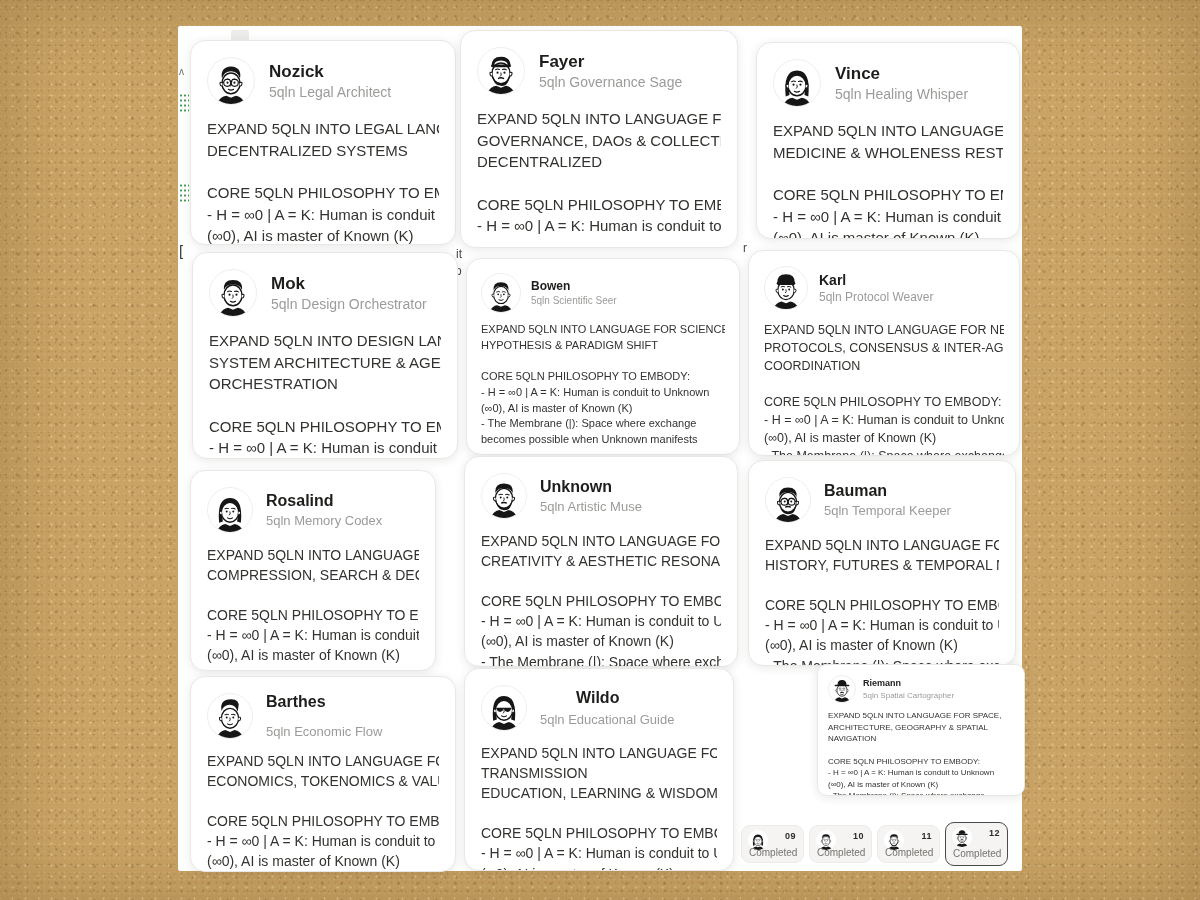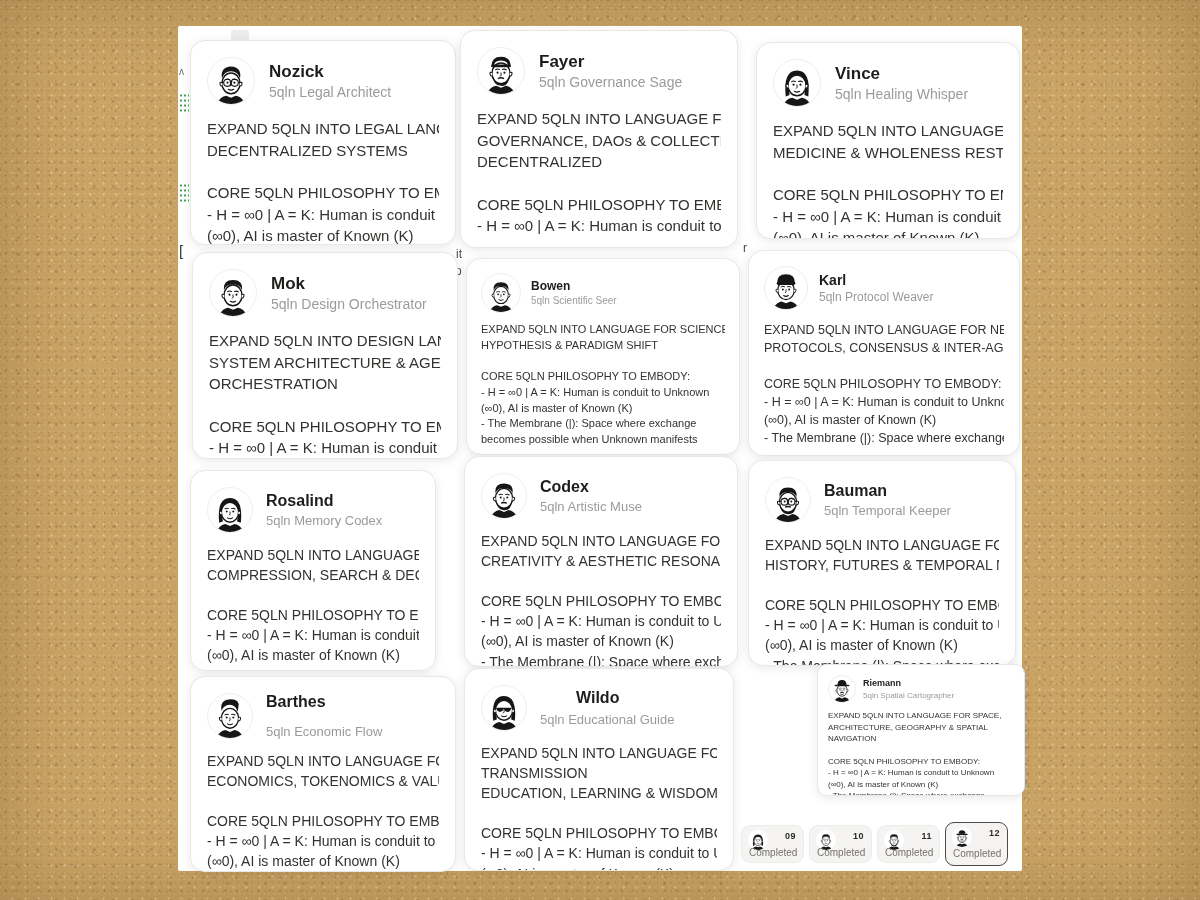--- a/index.html
+++ b/index.html
@@ -256,20 +256,21 @@
           </svg>
         </span>
       <div class="who">
         <h2 class="pname" style="font-size: 14px;">Karl</h2>
         <div class="prole" style="font-size: 12px; margin-top: 2px;">5qln Protocol Weaver</div>
       </div>
     </header>
     <div class="expand" style="margin-top: 11px;">
         <div class="ln" style="line-height: 18px;">EXPAND 5QLN INTO LANGUAGE FOR NETWORK</div>
         <div class="ln" style="line-height: 18px;">PROTOCOLS, CONSENSUS &amp; INTER-AGENT</div>
+        <div class="ln" style="line-height: 18px;">COORDINATION</div>
       </div>
     <div class="core" style="margin-top: 17.5px;">
         <div class="ln" style="line-height: 18px;">CORE 5QLN PHILOSOPHY TO EMBODY:</div>
         <div class="ln" style="line-height: 18px;">- H = ∞0 | A = K: Human is conduit to Unknown</div>
         <div class="ln" style="line-height: 18px;">(∞0), AI is master of Known (K)</div>
         <div class="ln" style="line-height: 18px;">- The Membrane (|): Space where exchange</div>
       </div>
   </article>
     <article class="card" style="left: 190px; top: 470px; width: 246px; height: 201px; padding: 16px; font-size: 14px; border-radius: 15px;">
     <header class="card-head">
@@ -313,21 +314,21 @@
             <circle cx="20.4" cy="25.7" r="1.1" fill="#161616"></circle>
             <circle cx="27.6" cy="25.7" r="1.1" fill="#161616"></circle>
             <path d="M18.4 22.7q2-1.3 4-.2M25.6 22.5q2-1.1 4 .4" fill="none" stroke="#161616" stroke-width="1.1" stroke-linecap="round"></path>
             <path d="M24 26q1 2.8-.6 3.6" fill="none" stroke="#161616" stroke-width="1" stroke-linecap="round"></path>
             <path d="M14.9 26.5q.3 12.4 9.1 13t9.1-13q-1.6 7.4-4.3 9.1-2.1 1.4-4.8 1.4t-4.8-1.4q-2.7-1.7-4.3-9.1z" fill="#161616"></path>
             <path d="M20.6 31.2q3.4-1.8 6.8 0l-.5 1.3q-2.9-1.4-5.8 0z" fill="#161616"></path>
             <path d="M21.8 33.9q2.2 1.2 4.4 0" stroke="#fff" stroke-width="1" fill="none"></path>
           </svg>
         </span>
       <div class="who">
-        <h2 class="pname" style="font-size: 16px;">Codex</h2>
+        <h2 class="pname" style="font-size: 16px;">Unknown</h2>
         <div class="prole" style="font-size: 13px; margin-top: 2px;">5qln Artistic Muse</div>
       </div>
     </header>
     <div class="expand" style="margin-top: 12px;">
         <div class="ln" style="line-height: 20.2px;">EXPAND 5QLN INTO LANGUAGE FOR ART,</div>
         <div class="ln" style="line-height: 20.2px;">CREATIVITY &amp; AESTHETIC RESONANCE</div>
       </div>
     <div class="core" style="margin-top: 19.6px;">
         <div class="ln" style="line-height: 20.2px;">CORE 5QLN PHILOSOPHY TO EMBODY:</div>
         <div class="ln" style="line-height: 20.2px;">- H = ∞0 | A = K: Human is conduit to Unknown</div>

